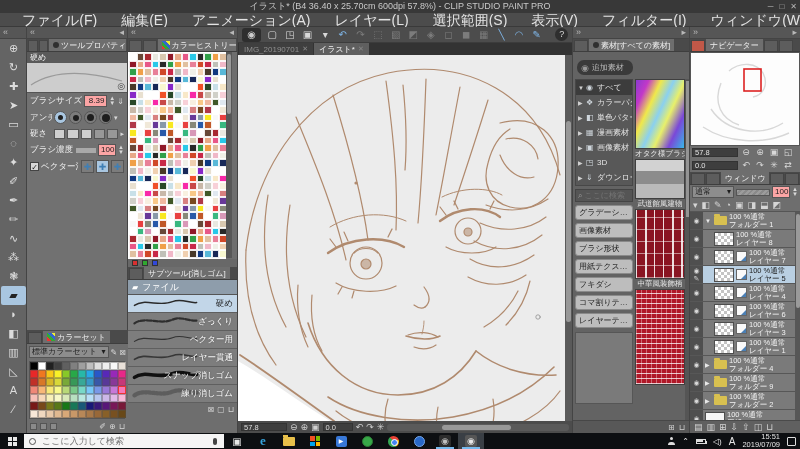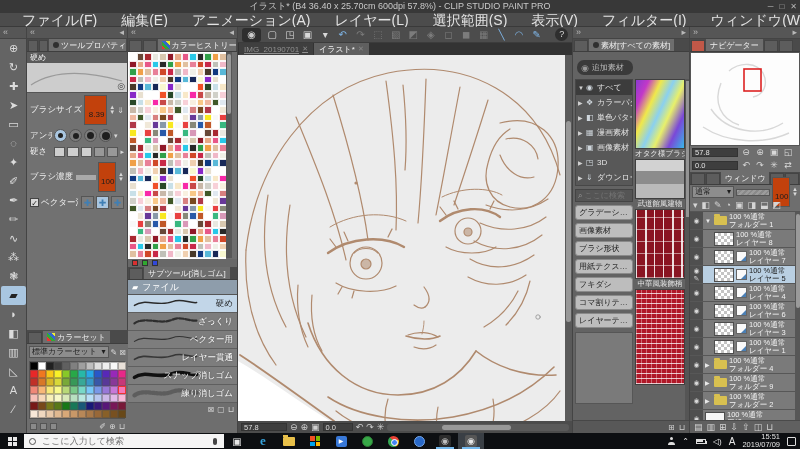--- a/index.html
+++ b/index.html
@@ -24,21 +24,21 @@
   .tool-btn{width:25px;height:19px;margin:0 1px;color:#dcdcdc;font-size:11px;line-height:19px;text-align:center;}
   .tool-btn.selected{background:#a9c6e0;color:#222;border-radius:2px;}
   
   .toolprop-col{position:absolute;left:27px;top:27px;width:101px;height:406px;background:#6e6e6e;border-right:1px solid #444;}
   .tp-content{padding:0;height:278px;background:#717171;}
   .preset-name{height:11px;background:#5a5a5a;color:#f2f2f2;font-size:8px;line-height:11px;padding:0 3px;}
   .preset-preview{height:30px;background:#cdcdcd;position:relative;border-bottom:1px solid #555;}
   .preset-preview .mag{position:absolute;right:2px;bottom:1px;font-size:9px;color:#444;}
   .tp-row{display:flex;align-items:center;padding:2px 3px;color:#efefef;font-size:8.5px;gap:2px;}
   .tp-label{white-space:nowrap;overflow:hidden;flex:none;}
-  .valbox{background:#c2410c;border:1px solid #555;color:#1d1d1d;font-size:8px;height:12px;line-height:10px;padding:14px 2px;text-align:right;}
+  .valbox{background:#fca5a5;border:1px solid #555;color:#1d1d1d;font-size:8px;height:12px;line-height:10px;padding:0 2px;text-align:right;}
   .spin{color:#d8d8d8;font-size:6px;line-height:5px;display:inline-flex;flex-direction:column;}
   .circle-btn{width:13px;height:13px;border-radius:50%;background:#7c7c7c;border:1px solid #555;display:inline-flex;align-items:center;justify-content:center;}
   .circle-btn .c{border-radius:50%;background:#1e1e1e;}
   .circle-btn.sel{background:#a9c6e0;}
   .segblock{width:12px;height:10px;border:1px solid #555;background:#989898;}
   .segblock.on{background:#cfcfcf;}
   .minibar{height:5px;background:#424242;position:relative;flex:1;}
   .minibar .fill{position:absolute;left:0;top:0;bottom:0;background:#a9a9a9;}
   .crossbtn{width:14px;height:13px;background:#7c7c7c;border:1px solid #555;color:#3f7fb5;font-size:9px;line-height:12px;text-align:center;}
   .crossbtn.sel{background:#a9c6e0;}
@@ -71,21 +71,21 @@
   .canvas-col{position:absolute;left:238px;top:27px;width:334px;height:406px;background:#555;}
   .commandbar{height:16px;background:#4c4c4c;display:flex;align-items:center;gap:4px;padding:0 4px;border-bottom:1px solid #3c3c3c;}
   .cmd-btn{color:#d8d8d8;font-size:10px;line-height:14px;width:14px;text-align:center;}
   .cmd-btn.disabled{color:#7c7c7c;}
   .cmd-btn.accent{color:#7fb6e8;}
   .cmd-btn.logo{background:#2e2e2e;border-radius:3px;width:20px;color:#cdcdcd;}
   .cmd-btn.help{background:#2e2e2e;border-radius:50%;width:13px;height:13px;line-height:13px;font-size:9px;margin-left:8px;}
   .canvas-tabs{height:12px;background:#333;display:flex;gap:1px;padding:0 1px;}
   .ctab{display:flex;align-items:center;gap:3px;padding:0 5px;font-size:8px;max-width:95px;}
   .ctab .lbl{white-space:nowrap;overflow:hidden;text-overflow:ellipsis;}
-  .ctab.inactive{background:#3f3f3f;color:#909090;text-decoration:underline;}
+  .ctab.inactive{background:#3f3f3f;color:#909090;}
   .ctab.active{background:#5f5f5f;color:#f2f2f2;}
   .ctab .x{font-size:7px;color:#888;}
   .canvas-view{position:relative;height:366px;background:#ececec;overflow:hidden;}
   .canvas-view svg{position:absolute;left:0;top:0;}
   .cv-vscroll{position:absolute;right:0;top:0;bottom:0;width:7px;background:#5a5a5a;}
   .cv-vscroll .thumb{position:absolute;left:1px;right:1px;top:18%;height:55%;background:#989898;border-radius:3px;}
   .canvas-bottom{height:12px;background:#4c4c4c;display:flex;align-items:center;gap:3px;padding:0 3px;color:#e2e2e2;font-size:8px;}
   .cb-slider{width:46px;height:8px;background:#3e3e3e;border:1px solid #333;color:#ddd;font-size:7.5px;line-height:7px;padding:0 2px;}
   .cb-btn{font-size:9px;color:#cfcfcf;line-height:10px;}
   .hscroll{flex:1;height:7px;background:#5a5a5a;position:relative;border-radius:3px;}

